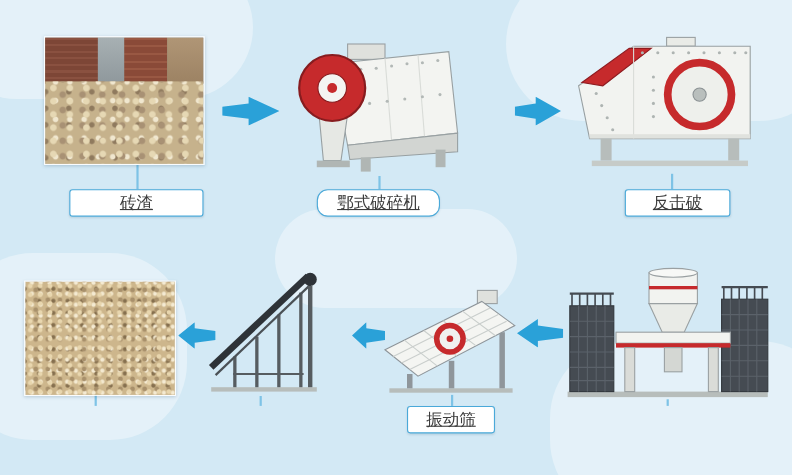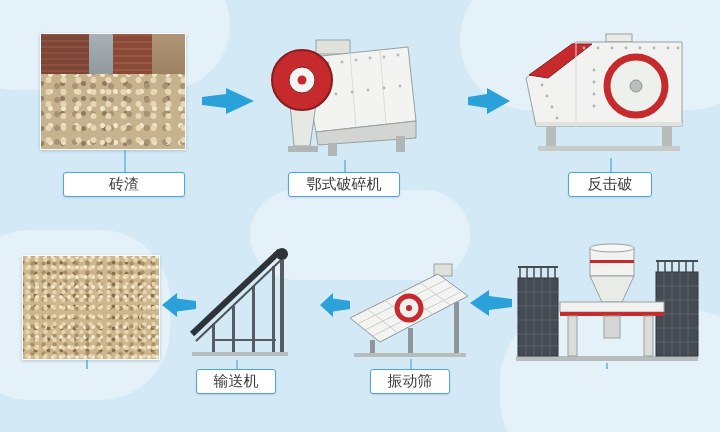--- a/index.html
+++ b/index.html
@@ -51,20 +51,21 @@
 
   .arrow { position:absolute; z-index:2; }
 
   .connector { position:absolute; width:2px; background:#7ec3e6; z-index:1; }
 
   .item-label {
     position:absolute; height:25px; line-height:23px; z-index:3;
     background:#ffffff; border:1px solid #4aa9d9; border-radius:3px;
     text-align:center; font-size:15px; color:#3c3c3c;
     box-shadow:0 1px 2px rgba(40,80,110,0.15);
+    text-decoration:underline;
   }
 </style>
 </head>
 <body>
 
 <div class="stage">
 
   <div class="blob" style="left:-50px;top:-40px;width:280px;height:130px;"></div>
   <div class="blob" style="left:460px;top:-30px;width:300px;height:140px;"></div>
   <div class="blob" style="left:-40px;top:230px;width:210px;height:170px;"></div>
@@ -114,21 +115,21 @@
         <circle cx="112" cy="62" r="1.4"></circle>
           <circle cx="128" cy="60" r="1.4"></circle>
           <circle cx="144" cy="58" r="1.4"></circle>
       </g>
       <circle cx="46" cy="52" r="30" fill="#c62a2c" stroke="#871c1f" stroke-width="2"></circle>
       <circle cx="46" cy="52" r="13" fill="#f4f4f2" stroke="#871c1f"></circle>
       <circle cx="46" cy="52" r="4.5" fill="#c62a2c"></circle>
     </svg>
   </div>
   <div class="connector" style="left:344px;top:160px;height:12px;"></div>
-  <div class="item-label" style="left:288px;top:172px;width:112px;">鄂式破碎机</div>
+  <div class="item-label" style="left:288px;top:172px;width:112px;border-radius:10px;">鄂式破碎机</div>
 
   <div class="arrow" style="left:468px;top:88px;">
     <svg width="42" height="26" viewBox="0 0 42 26">
         <polygon points="0,9 19,6 19,0 42,13 19,26 19,20 0,17" fill="#2aa1d8"></polygon>
       </svg>
   </div>
 
   <div class="machine" style="left:514px;top:30px;">
     <svg width="180" height="130" viewBox="0 0 180 130">
       <rect x="92" y="4" width="26" height="8" fill="#e9ebe7" stroke="#9aa0a2"></rect>
@@ -155,21 +156,21 @@
           <circle cx="80" cy="76" r="1.4"></circle>
       </g>
       <circle cx="122" cy="56" r="29" fill="#eef0ec" stroke="#c62a2c" stroke-width="7"></circle>
       <circle cx="122" cy="56" r="6" fill="#b9bfbd" stroke="#8b9294"></circle>
       <rect x="32" y="96" width="10" height="20" fill="#b7bdbb"></rect>
       <rect x="148" y="96" width="10" height="20" fill="#b7bdbb"></rect>
       <rect x="24" y="116" width="142" height="5" fill="#c6cbc8"></rect>
     </svg>
   </div>
   <div class="connector" style="left:610px;top:158px;height:14px;"></div>
-  <div class="item-label" style="left:568px;top:172px;width:84px;">反击破</div>
+  <div class="item-label" style="left:568px;top:172px;width:96px;">反击破</div>
 
   <div class="photo" style="left:22px;top:255px;width:138px;height:105px;">
     <div class="sand-tex"></div>
   </div>
   <div class="connector" style="left:86px;top:358px;height:11px;"></div>
 
   <div class="arrow" style="left:162px;top:293px;">
     <svg width="34" height="24" viewBox="0 0 34 24">
         <polygon points="34,8 15,5.5 15,0 0,12 15,24 15,18.5 34,16" fill="#2aa1d8"></polygon>
       </svg>
@@ -183,21 +184,20 @@
       <rect x="64" y="46" width="3" height="66" fill="#565c60"></rect>
       <rect x="84" y="26" width="3" height="86" fill="#565c60"></rect>
       <line x1="24" y1="100" x2="88" y2="100" stroke="#565c60" stroke-width="2"></line>
       <line x1="4" y1="94" x2="92" y2="11" stroke="#2e3338" stroke-width="6"></line>
       <line x1="8" y1="101" x2="94" y2="19" stroke="#4b5156" stroke-width="2"></line>
       <circle cx="94" cy="14" r="6" fill="#2e3338"></circle>
       <rect x="92" y="20" width="4" height="92" fill="#565c60"></rect>
     </svg>
   </div>
   <div class="connector" style="left:236px;top:360px;height:9px;"></div>
-  <div class="item-label" style="left:196px;top:369px;width:80px;">输送机</div>
 
   <div class="arrow" style="left:320px;top:293px;">
     <svg width="30" height="24" viewBox="0 0 30 24">
         <polygon points="30,8 13,5.5 13,0 0,12 13,24 13,18.5 30,16" fill="#2aa1d8"></polygon>
       </svg>
   </div>
 
   <div class="machine" style="left:346px;top:256px;">
     <svg width="128" height="105" viewBox="0 0 128 105">
       <rect x="8" y="97" width="112" height="4" fill="#b7bdbb"></rect>

